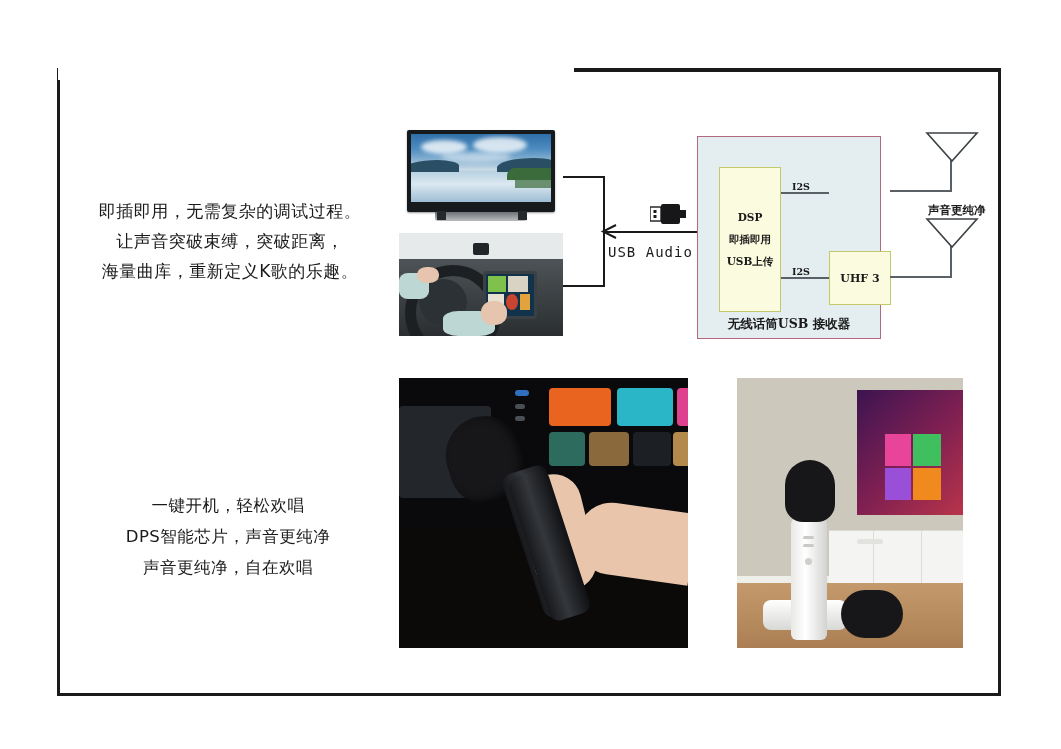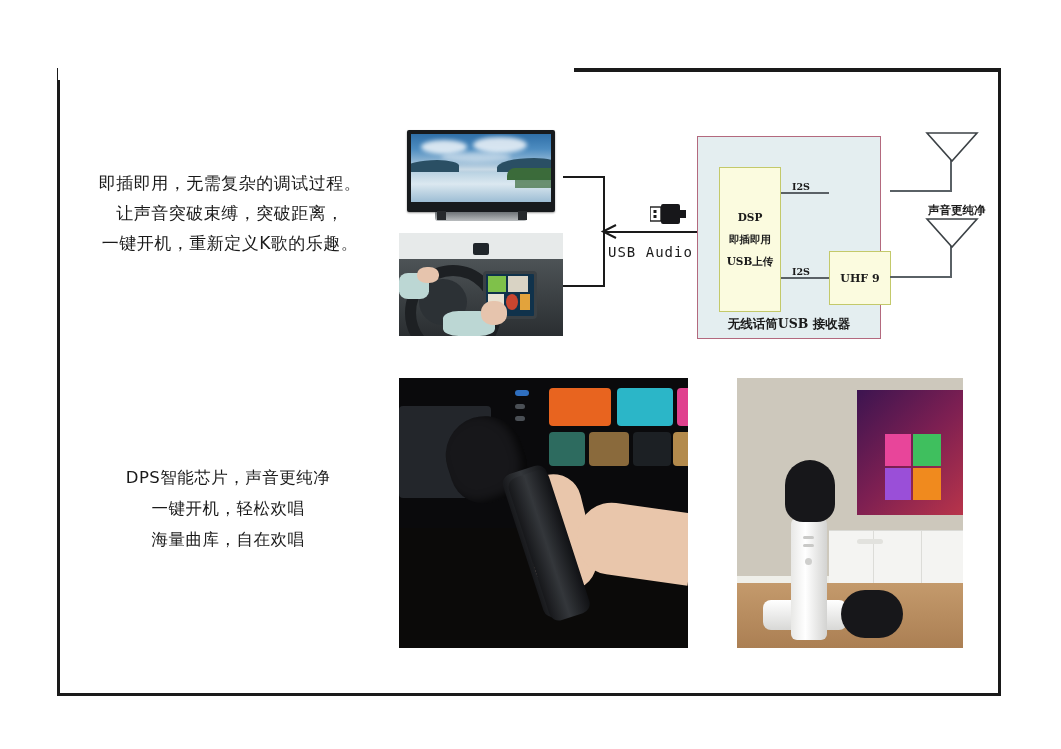--- a/index.html
+++ b/index.html
@@ -31,20 +31,21 @@
   .title-rule{
     position:absolute;left:574px;top:68px;width:424px;height:4px;
     background:#1a1a1a;z-index:5;
   }
 
   
   .copy{
     position:absolute;text-align:center;color:#1a1a1a;
     font-size:17px;line-height:30px;white-space:nowrap;
     font-family:"DejaVu Sans","Liberation Sans",sans-serif;
+    margin-top:28px;
   }
   .copy-top{left:80px;top:168px;width:300px;}
   .copy-bottom{left:78px;top:462px;width:300px;font-size:16.5px;line-height:31px;}
   .copy div{letter-spacing:0.5px;}
 
   
   .photo{position:absolute;overflow:hidden;}
 
   
   .tv-photo{left:399px;top:126px;width:164px;height:101px;background:#ffffff;}
@@ -161,27 +162,27 @@
 <div class="slide">
 
   <div class="frame"></div>
   <div class="frame-top-gap"></div>
 
   <div class="title-rule"></div>
 
   <div class="copy copy-top">
     <div>即插即用，无需复杂的调试过程。</div>
     <div>让声音突破束缚，突破距离，</div>
-    <div>一键开机，重新定义K歌的乐趣。</div>
+    <div>海量曲库，重新定义K歌的乐趣。</div>
   </div>
 
   <div class="copy copy-bottom">
+    <div>一键开机，轻松欢唱</div>
     <div>DPS智能芯片，声音更纯净</div>
-    <div>一键开机，轻松欢唱</div>
-    <div>海量曲库，自在欢唱</div>
+    <div>声音更纯净，自在欢唱</div>
   </div>
 
   <div class="photo tv-photo">
     <div class="tv-body">
       <div class="tv-screen">
         <div class="tv-cloud" style="left:10px;top:6px;width:46px;height:14px;"></div>
         <div class="tv-cloud" style="left:62px;top:3px;width:54px;height:16px;"></div>
         <div class="tv-cloud" style="left:30px;top:18px;width:70px;height:10px;opacity:.6;"></div>
         <div class="tv-hill" style="left:-6px;top:26px;width:54px;height:14px;"></div>
         <div class="tv-hill" style="left:86px;top:24px;width:62px;height:16px;"></div>
@@ -230,21 +231,21 @@
     <polyline points="16,2 3,8.5 16,15" fill="none" stroke="#1a1a1a" stroke-width="2"></polyline>
   </svg>
   <div class="usb-label">USB Audio</div>
 
   <div class="diagram">
     <div class="dbox dsp">
       <span>DSP</span>
       <span>即插即用</span>
       <span>USB上传</span>
     </div>
-    <div class="dbox uhf2">UHF 9</div>
+    <div class="dbox uhf2">UHF 3</div>
 
     <div class="dwire" style="left:83px;top:55px;width:48px;height:1.5px;"></div>
     <div class="dwire" style="left:83px;top:140px;width:48px;height:1.5px;"></div>
     <div class="i2s" style="left:92px;top:44px;">I2S</div>
     <div class="i2s" style="left:92px;top:129px;">I2S</div>
   </div>
 
   <div class="conn" style="left:890px;top:190px;width:62px;height:1.5px;background:#5a6166;"></div>
   <div class="conn" style="left:950px;top:160px;width:1.5px;height:32px;background:#5a6166;"></div>
   <div class="conn" style="left:890px;top:276px;width:62px;height:1.5px;background:#5a6166;"></div>

